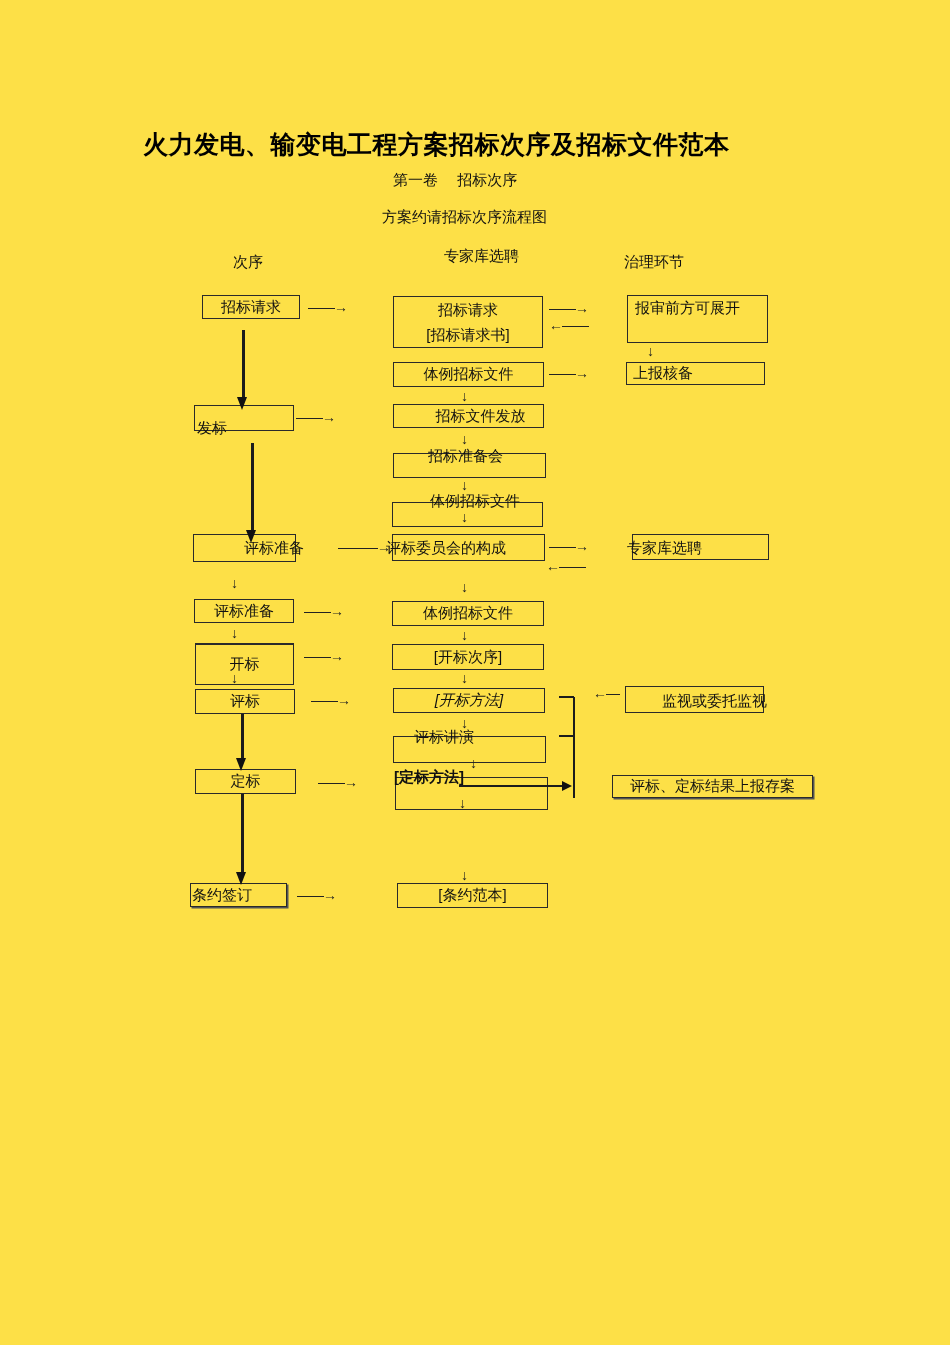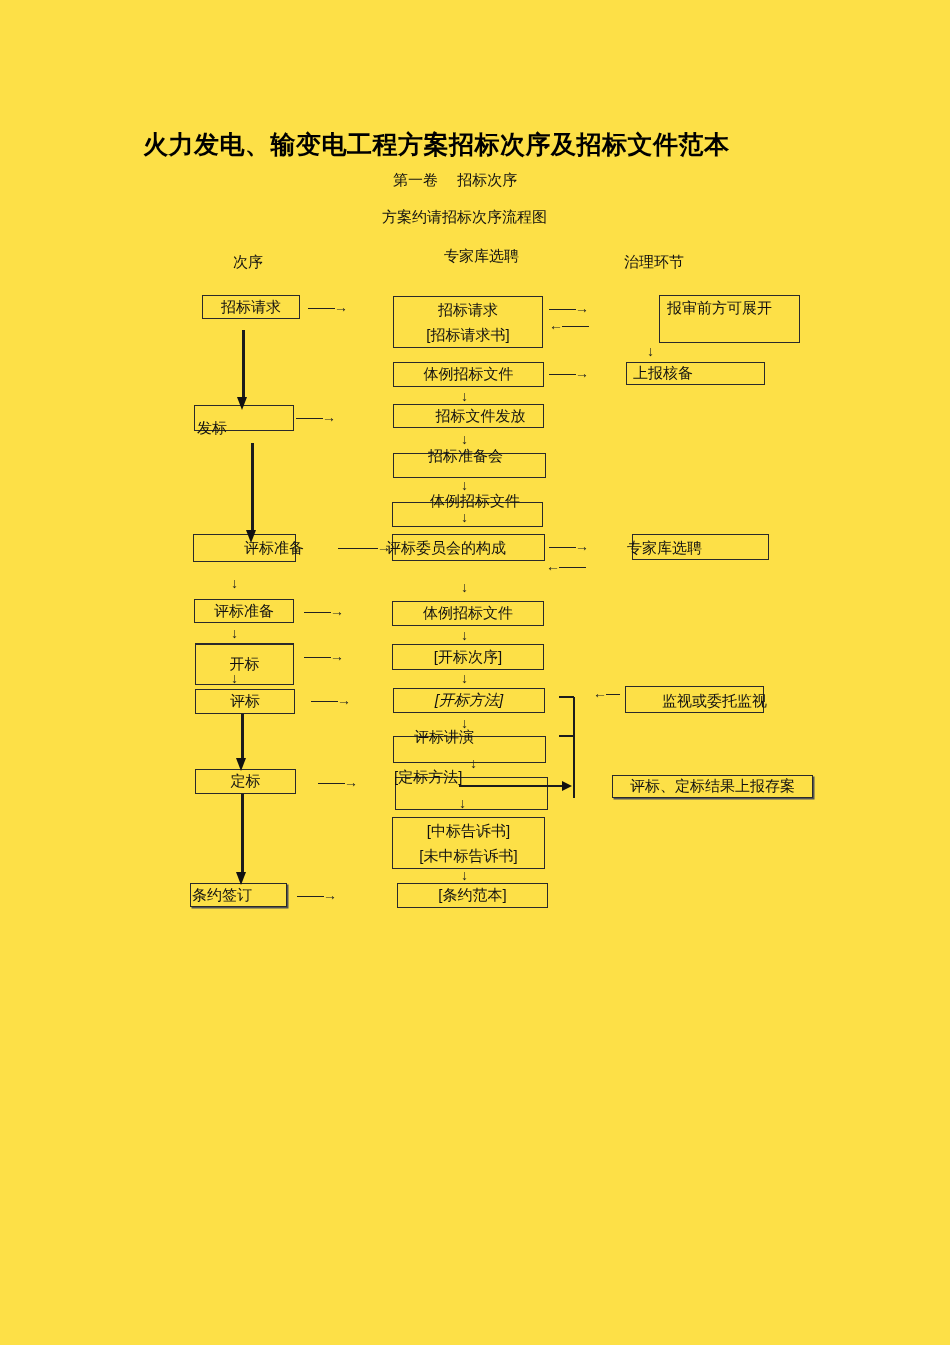--- a/index.html
+++ b/index.html
@@ -91,31 +91,27 @@
   <div class="box" style="left:392px;top:644px;width:152px;height:26px;">
     <span class="lbl">[开标次序]</span>
   </div>
   <div class="box" style="left:393px;top:688px;width:152px;height:25px;font-style:italic;">
     <span class="lbl">[开标方法]</span>
   </div>
   <div class="box" style="left:393px;top:736px;width:153px;height:27px;">
     <span class="lbl off" style="left:20px;top:-9px;">评标讲演</span>
   </div>
   <div class="box" style="left:395px;top:777px;width:153px;height:33px;">
-    <span class="lbl off" style="left:-2px;top:-10px;">[定标方法]</span>
-  </div>
-  <div class="box two" style="left:392px;top:817px;width:153px;height:52px;">
-    <span class="lbl">[中标告诉书]</span>
-    <span class="lbl">[未中标告诉书]</span>
+    <span class="lbl off" style="left:-2px;top:-10px;font-weight:bold;">[定标方法]</span>
   </div>
   <div class="box" style="left:397px;top:883px;width:151px;height:25px;">
     <span class="lbl">[条约范本]</span>
   </div>
 
-  <div class="box" style="left:627px;top:295px;width:141px;height:48px;align-items:flex-start;justify-content:flex-start;margin-left:32px;">
+  <div class="box" style="left:627px;top:295px;width:141px;height:48px;align-items:flex-start;justify-content:flex-start;">
     <span class="lbl" style="padding:3px 0 0 7px;">报审前方可展开</span>
   </div>
   <div class="box" style="left:626px;top:362px;width:139px;height:23px;justify-content:flex-start;">
     <span class="lbl" style="padding-left:6px;">上报核备</span>
   </div>
   <div class="box" style="left:632px;top:534px;width:137px;height:26px;">
     <span class="lbl off" style="left:-6px;top:4px;">专家库选聘</span>
   </div>
   <div class="box" style="left:625px;top:686px;width:139px;height:27px;">
     <span class="lbl off" style="left:36px;top:5px;">监视或委托监视</span>

